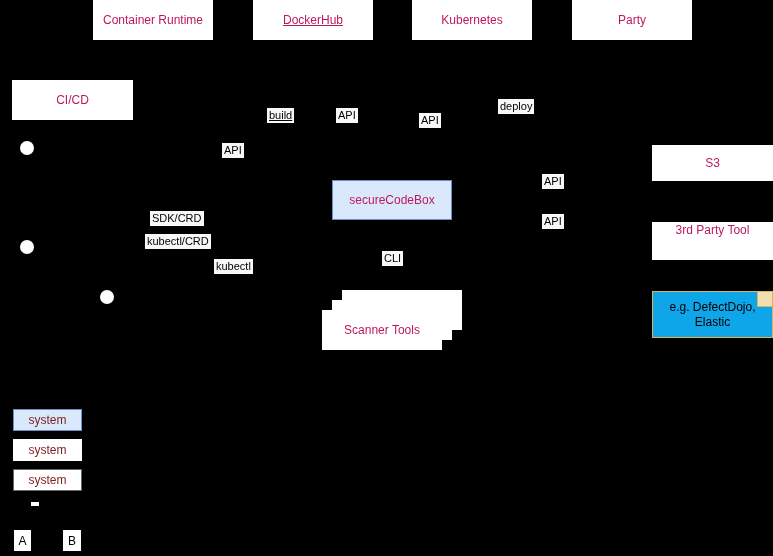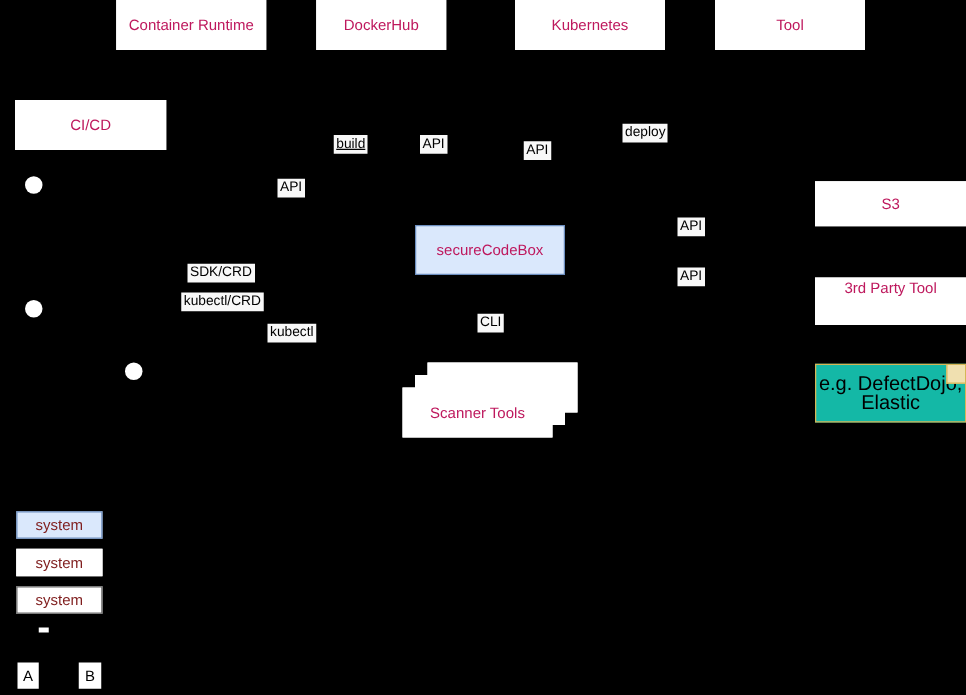--- a/index.html
+++ b/index.html
@@ -38,24 +38,24 @@
     background: #ffffff;
     border: 1px solid #666666;
   }
   .box-blue-legend {
     background: #dae8fc;
     border: 1px solid #6c8ebf;
   }
   .note {
     position: absolute;
     box-sizing: border-box;
-    background: #14b8a6;
+    background: #0ea5e9;
     border: 1px solid #d6b656;
     color: #000000;
-    font-size: 16px;
+    font-size: 12px;
     line-height: 15px;
     display: flex;
     align-items: center;
     justify-content: center;
     text-align: center;
   }
   .note-fold {
     position: absolute;
     top: 0;
     right: 0;
@@ -106,30 +106,30 @@
 </style>
 </head>
 <body>
 
 <div id="canvas">
 
   <div class="node box-white" style="left:93px; top:0px; width:120px; height:40px;">
     <span>Container Runtime</span>
   </div>
 
-  <div class="node box-white" style="left:253px; top:0px; width:104px; height:40px;">
+  <div class="node box-white" style="left:253px; top:0px; width:120px; height:40px;text-decoration:underline;">
     <span>DockerHub</span>
   </div>
 
   <div class="node box-white" style="left:412px; top:0px; width:120px; height:40px;">
     <span>Kubernetes</span>
   </div>
 
   <div class="node box-white" style="left:572px; top:0px; width:120px; height:40px;">
-    <span>Tool</span>
+    <span>Party</span>
   </div>
 
   <div class="node box-white" style="left:12px; top:80px; width:121px; height:40px;">
     <span>CI/CD</span>
   </div>
 
   <div class="node box-blue" style="left:332px; top:180px; width:120px; height:40px;">
     <span>secureCodeBox</span>
   </div>
 

